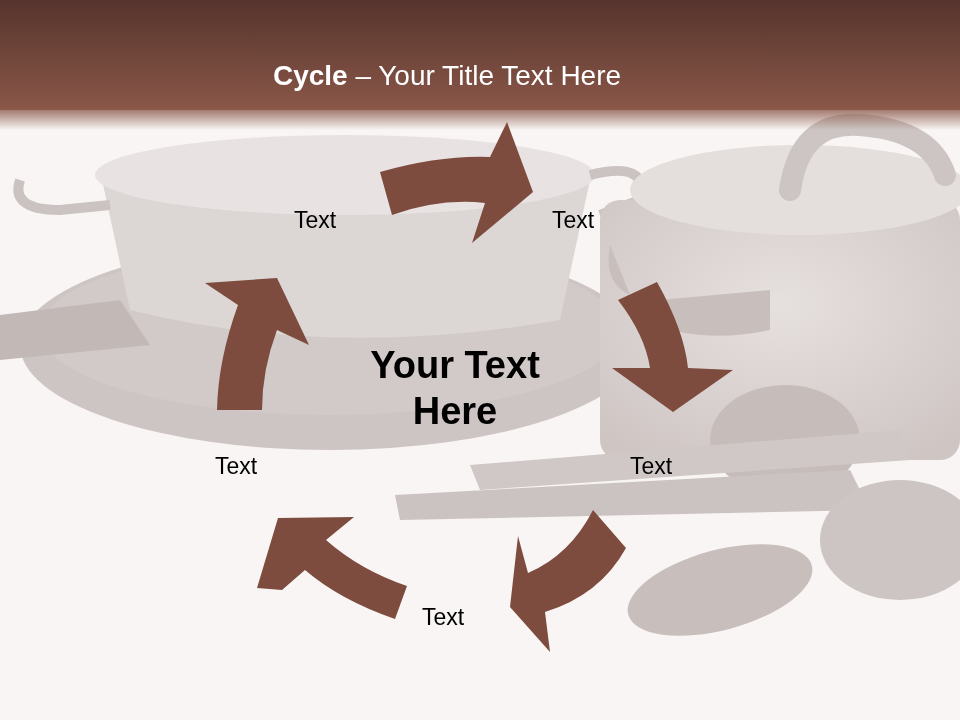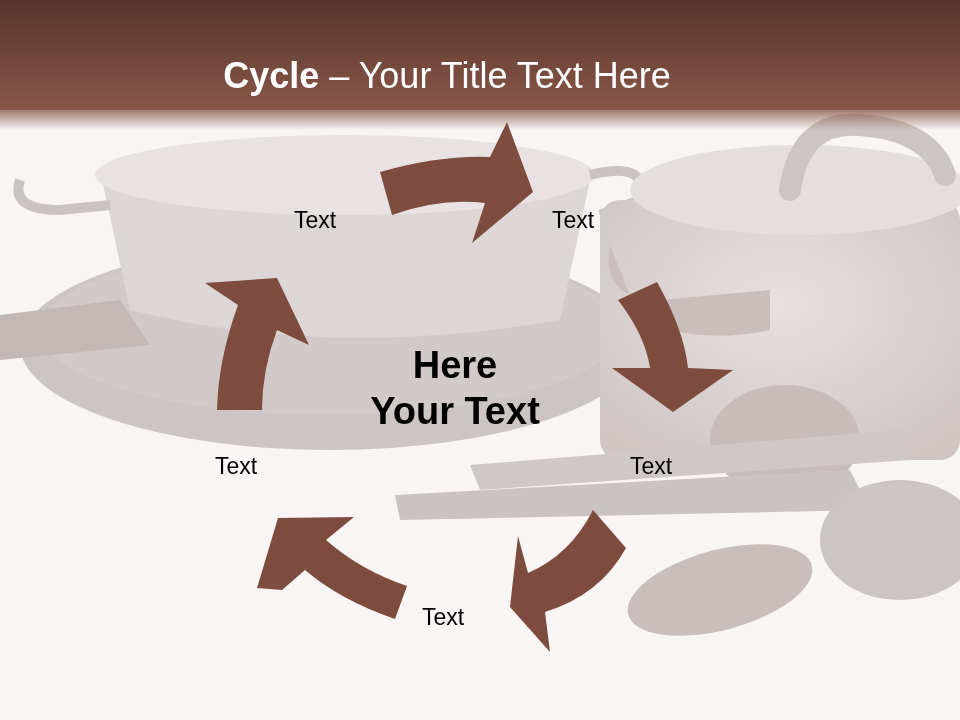--- a/index.html
+++ b/index.html
@@ -5,21 +5,21 @@
   html, body { margin: 0; padding: 0; }
   body { width: 960px; height: 720px; overflow: hidden; position: relative;
          font-family: "Liberation Sans", "DejaVu Sans", sans-serif; background: #f8f5f4; }
   .slide { position: absolute; inset: 0; overflow: hidden; }
   .bg { position: absolute; inset: 0; }
   .header { position: absolute; left: 0; top: 0; width: 960px; height: 110px;
             background: linear-gradient(to bottom, #56342d 0%, #6d4439 45%, #8a5748 100%); }
   .header-fade { position: absolute; left: 0; top: 108px; width: 960px; height: 22px;
             background: linear-gradient(to bottom, rgba(138,87,72,0.85), rgba(248,245,244,0)); }
   .title { position: absolute; left: 0; top: 56px; width: 894px; text-align: center;
-           color: #ffffff; font-size: 36px; line-height: 40px; white-space: nowrap; }
+           color: #ffffff; font-size: 28px; line-height: 40px; white-space: nowrap; }
   .title b { font-weight: bold; }
   .label { position: absolute; color: #000; font-size: 23px; line-height: 36px; white-space: nowrap; }
   .center { position: absolute; left: 330px; top: 342px; width: 250px; text-align: center;
             color: #000; font-weight: bold; font-size: 38px; line-height: 46px; }
   svg.diagram { position: absolute; left: 0; top: 0; }
 </style>
 </head>
 <body>
 
 <div class="slide">
@@ -72,17 +72,17 @@
     <path fill="#7d4c3e" d="M217 410 L262 410 Q262 370 277 330 L309 345 L277 278 L205 283 L238 305 Q218 360 217 410 Z"></path>
   </svg>
 
   <div class="label" style="left:294px; top:202px;">Text</div>
   <div class="label" style="left:552px; top:202px;">Text</div>
   <div class="label" style="left:630px; top:448px;">Text</div>
   <div class="label" style="left:422px; top:599px;">Text</div>
   <div class="label" style="left:215px; top:448px;">Text</div>
 
   <div class="center">
+    <div>Your Text</div>
     <div>Here</div>
-    <div>Your Text</div>
   </div>
 
 </div>
 
 </body></html>

